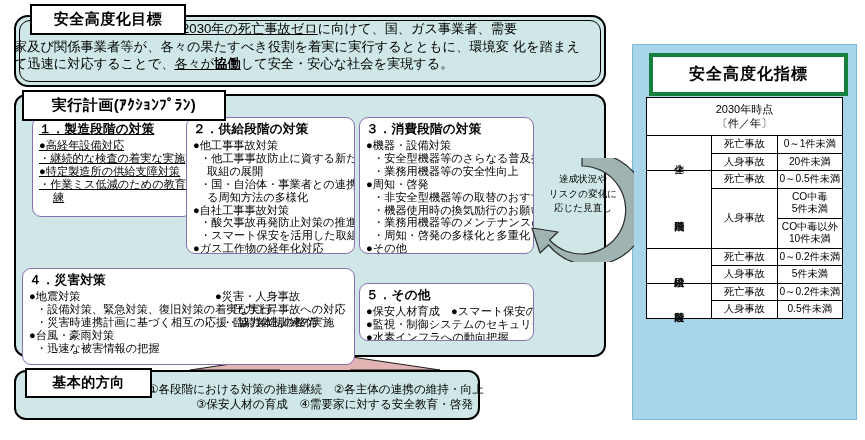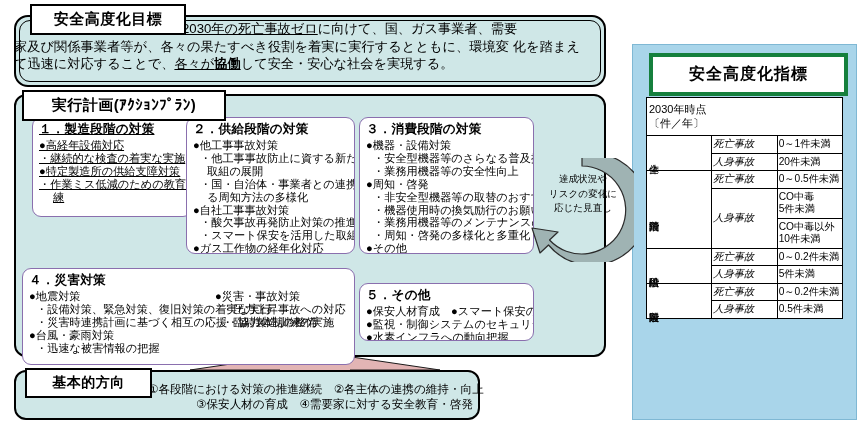--- a/index.html
+++ b/index.html
@@ -141,41 +141,41 @@
   }
   #ind-table{
     position:absolute;left:646px;top:97px;width:197px;
     border-collapse:collapse;background:#fff;
     z-index:14;
     table-layout:fixed;
   }
   #ind-table td{
     border:1px solid #000;
     font-size:10.2px;
-    text-align:left;
+    text-align:center;
     vertical-align:middle;
     padding:2px 1px;
     line-height:12.5px;
     background:#fff;
   }
   #ind-table td.head{
     font-size:11px;line-height:13.5px;padding:5px 2px;
   }
   #ind-table td.grp{
     width:19px;
     font-size:10.2px;
     line-height:11.5px;
     padding:2px 1px;
   }
   #ind-table td.grp span{
     writing-mode:vertical-rl;
     display:inline-block;
     letter-spacing:0px;
   }
-  #ind-table td.type{width:60px;font-style:italic;}
+  #ind-table td.type{width:60px;}
   #ind-table td.val{}
 </style>
 </head>
 <body>
 <div class="page">
 
   <div id="goal-box">
     <div class="inner-line"></div>
   </div>
   <div class="tab-label" id="goal-label">安全高度化目標</div>
@@ -233,21 +233,21 @@
     <h4>４．災害対策</h4>
     <div class="two-col">
       <ul>
           <li class="lvl1">●地震対策</li>
           <li class="lvl2">・設備対策、緊急対策、復旧対策の着実な実行</li>
           <li class="lvl2">・災害時連携計画に基づく相互の応援・協力体制の整備</li>
           <li class="lvl1">●台風・豪雨対策</li>
           <li class="lvl2">・迅速な被害情報の把握</li>
         </ul>
       <ul class="colB">
-          <li class="lvl1">●災害・事故対策</li>
+          <li class="lvl1">●災害・人身事故</li>
           <li class="lvl2">・圧力上昇事故への対応</li>
           <li class="lvl2">・臨時製造訓練の実施</li>
         </ul>
     </div>
   </div>
 
   <div class="card" id="card5">
     <h4>５．その他</h4>
     <ul>
         <li class="lvl1">●保安人材育成　●スマート保安の活用</li>

